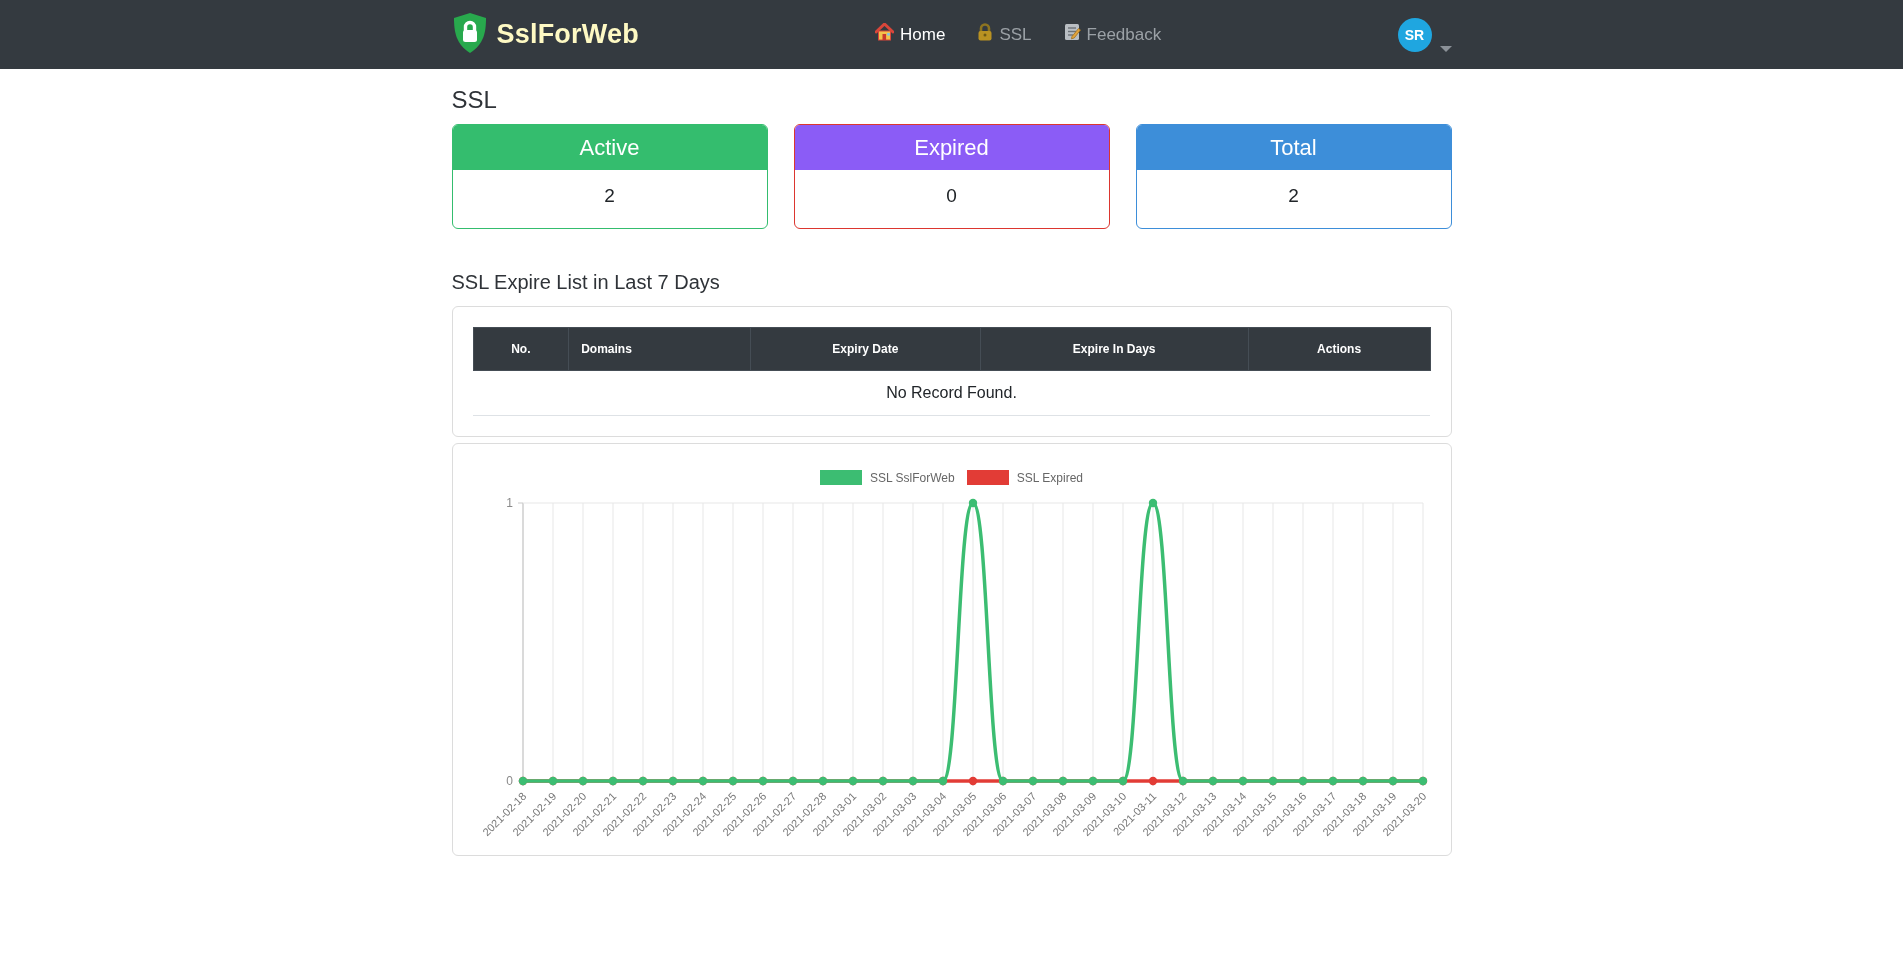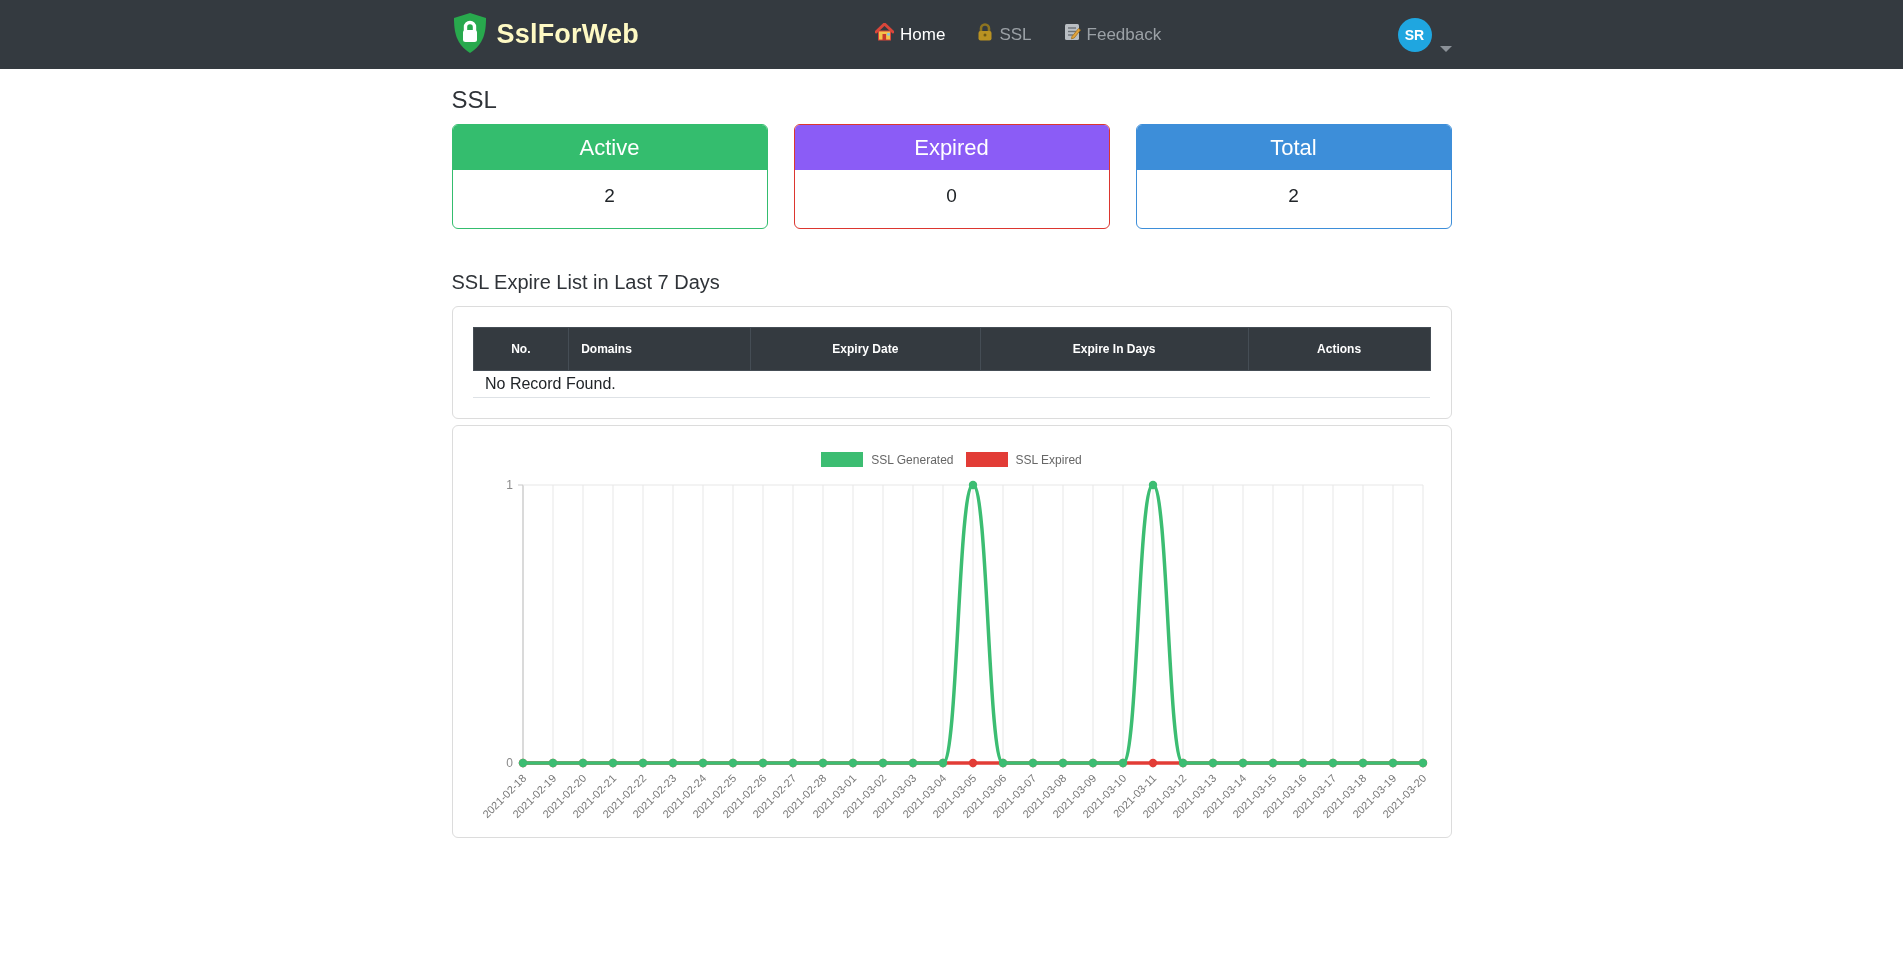--- a/index.html
+++ b/index.html
@@ -34,21 +34,21 @@
 
   
   .panel { background:#fff; border:1px solid #dcdcdc; border-radius:6px; padding:20px; margin-top:9px; }
   table.expire-table { width:100%; border-collapse:collapse; }
   .expire-table thead th { background:#343a40; color:#ffffff; font-size:12px; font-weight:700;
                            padding:14px 12px; border:1px solid #454d55; text-align:center; }
   .expire-table thead th.col-domains { text-align:left; }
   .expire-table .col-no { width:10%; } .expire-table .col-domains { width:19%; }
   .expire-table .col-expiry { width:24%;margin-left:9px; } .expire-table .col-days { width:28%; }
   .expire-table .col-actions { width:19%; }
-  .expire-table tbody td { font-size:16px; color:#212529; padding:4px 12px;
+  .expire-table tbody td { text-align:center; font-size:16px; color:#212529; padding:13px 12px;
                            border-bottom:1px solid #dee2e6; }
 
   
   .chart-card { background:#fff; border:1px solid #dcdcdc; border-radius:6px; padding:12px 20px 14px 20px; margin-top:6px; }
   .chart-legend { display:flex; justify-content:center; align-items:center; gap:12px; margin-top:14px; }
   .legend-item { display:flex; align-items:center; gap:8px; }
   .legend-swatch { width:42px; height:15px; }
   .legend-label { font-size:12px; color:#666; }
   .chart-svg { display:block; width:958px; height:352px; overflow:visible; margin-top:4px; }
 </style>
@@ -149,21 +149,21 @@
         </tr>
       </tbody>
     </table>
   </div>
 
 
   <div class="chart-card">
     <div class="chart-legend">
       <div class="legend-item">
         <span class="legend-swatch" id="swatch-0" style="background: rgb(60, 189, 114);"></span>
-        <span class="legend-label">SSL Generated</span>
+        <span class="legend-label">SSL SslForWeb</span>
       </div>
       <div class="legend-item">
         <span class="legend-swatch" id="swatch-1" style="background: rgb(226, 60, 54);"></span>
         <span class="legend-label">SSL Expired</span>
       </div>
     </div>
     <svg id="chart-svg" class="chart-svg" viewBox="0 0 958 352">
         <line x1="50" y1="14" x2="50" y2="292" stroke="#b5b5b5" stroke-width="1"></line>
         <line x1="50" y1="292" x2="50" y2="297" stroke="#c9c9c9" stroke-width="1"></line>
         <line x1="80" y1="14" x2="80" y2="292" stroke="#e7e7e7" stroke-width="1"></line>

